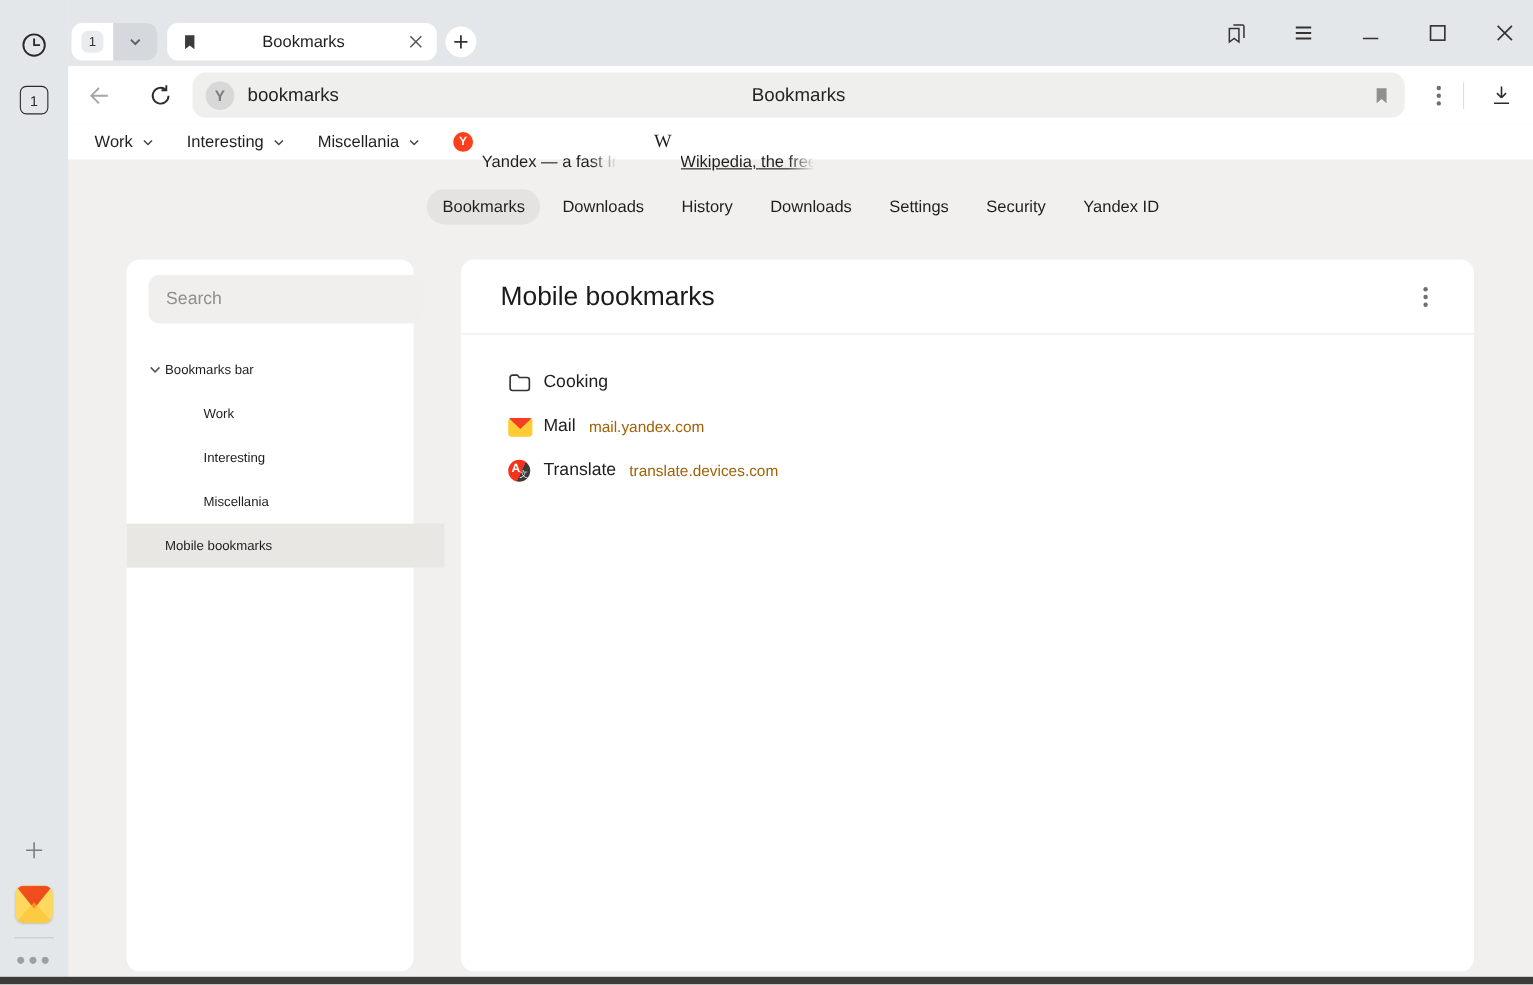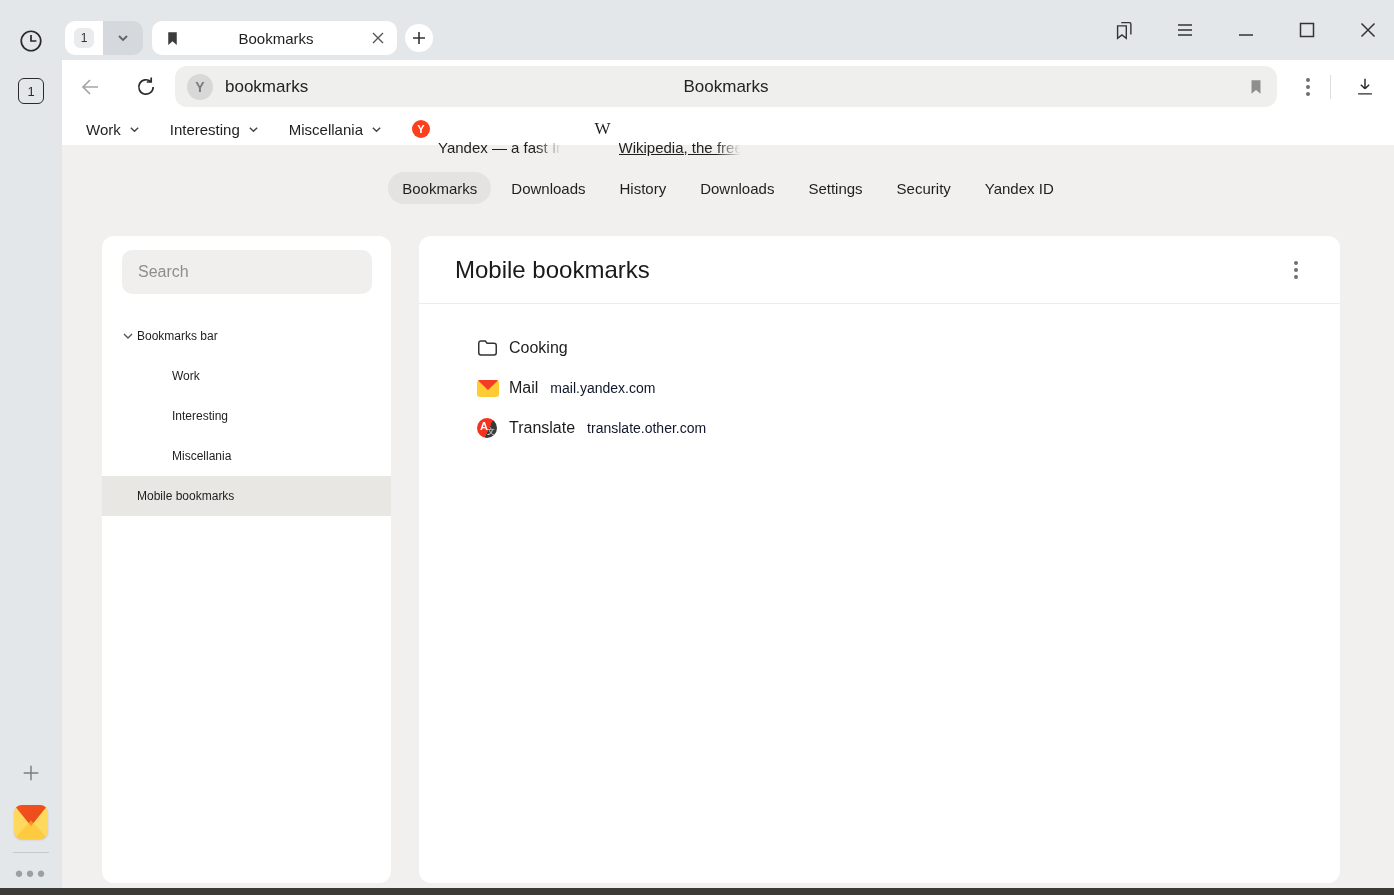--- a/index.html
+++ b/index.html
@@ -65,44 +65,44 @@
        mask-image:linear-gradient(to right,#000 78%,transparent 98%);margin-top:36px;}
   .fade-y{max-width:135px;} .fade-w{max-width:146px;text-decoration:underline;}
 
   
   .nav-row{left:62px;top:172px;width:1332px;display:flex;justify-content:center;gap:6px;}
   .pill{height:32px;display:flex;align-items:center;padding:0 14px;border-radius:16px;
        font-size:15px;color:#1f1f1f;cursor:pointer;white-space:nowrap;}
   .pill.active{background:#e5e3e0;}
 
   
-  .side-panel{left:102px;top:236px;width:289px;height:647px;background:#fff;border-radius:12px;}
+  .side-panel{left:115px;top:236px;width:261px;height:647px;background:#fff;border-radius:12px;}
   .search-box{left:20px;top:14px;width:250px;height:44px;background:#f0efed;border-radius:10px;
        border:none;outline:none;padding:0 16px;box-sizing:border-box;font-size:16px;color:#222;
        font-family:"Liberation Sans",sans-serif;}
   .search-box::placeholder{color:#8e8e8e;}
   .tree{left:0;top:80px;width:289px;}
   .tree-row{height:40px;display:flex;align-items:center;font-size:12px;color:#1d1d1d;cursor:pointer;}
   .tree-row .chev{width:14px;margin-left:20px;margin-right:1px;display:flex;align-items:center;}
   .indent-root{padding-left:35px;} .indent-child{padding-left:70px;}
   .tree-row.selected{background:#e9e7e4;}
 
   
   .main-panel{left:419px;top:236px;width:921px;height:647px;background:#fff;border-radius:12px;}
   .main-header{left:0;top:0;width:100%;height:67px;display:flex;align-items:center;
        padding:0 36px;box-sizing:border-box;}
   .main-title{font-size:24px;color:#1a1a1a;}
   .kebab{margin-left:auto;display:flex;flex-direction:column;gap:3px;cursor:pointer;padding:6px;}
   .kebab i{width:4px;height:4px;border-radius:50%;background:#6f6f6f;}
   .main-divider{left:0;top:67px;width:100%;height:1px;background:#ececec;}
   .bm-list{left:0;top:92px;width:100%;}
-  .bm-row{height:40px;display:flex;align-items:center;padding-left:58px;cursor:pointer;}
+  .bm-row{height:40px;display:flex;align-items:center;padding-left:43px;cursor:pointer;}
   .bm-row .icon-cell{width:32px;display:flex;align-items:center;}
   .bm-row .name{font-size:16px;color:#1d1d1d;margin-right:12px;}
-  .bm-row .url{font-size:14px;color:#0f172a;}
+  .bm-row .url{font-size:14px;color:#a16207;}
   .mail-icon{width:22px;height:17px;border-radius:3px;background:#ffcc33;position:relative;overflow:hidden;}
   .mail-icon .flap{position:absolute;left:0;top:0;width:100%;height:100%;
        background:#f43c26;clip-path:polygon(0 0,100% 0,50% 62%);}
   .translate-icon{width:20px;height:20px;border-radius:50%;position:relative;overflow:hidden;
        background:linear-gradient(115deg,#f5321e 58%,#3a3a3a 58%);}
   .translate-icon .la{position:absolute;left:3px;top:3px;font-size:11px;font-weight:bold;color:#fff;line-height:1;}
   .translate-icon .lc{position:absolute;right:2px;bottom:2px;font-size:8px;color:#e8e8e8;line-height:1;}
 
   .bottom-strip{left:0;top:888px;width:1394px;height:7px;background:#3d3b38;}
 </style>
@@ -356,18 +356,18 @@
       <span class="url">mail.yandex.com</span>
     </div>
     <div class="bm-row">
       <span class="icon-cell">
         <span class="translate-icon">
           <span class="la">A</span>
           <span class="lc">文</span>
         </span>
       </span>
       <span class="name">Translate</span>
-      <span class="url">translate.other.com</span>
+      <span class="url">translate.devices.com</span>
     </div>
   </div>
 </div>
 
 <div class="abs bottom-strip"></div>
 
 </body></html>

